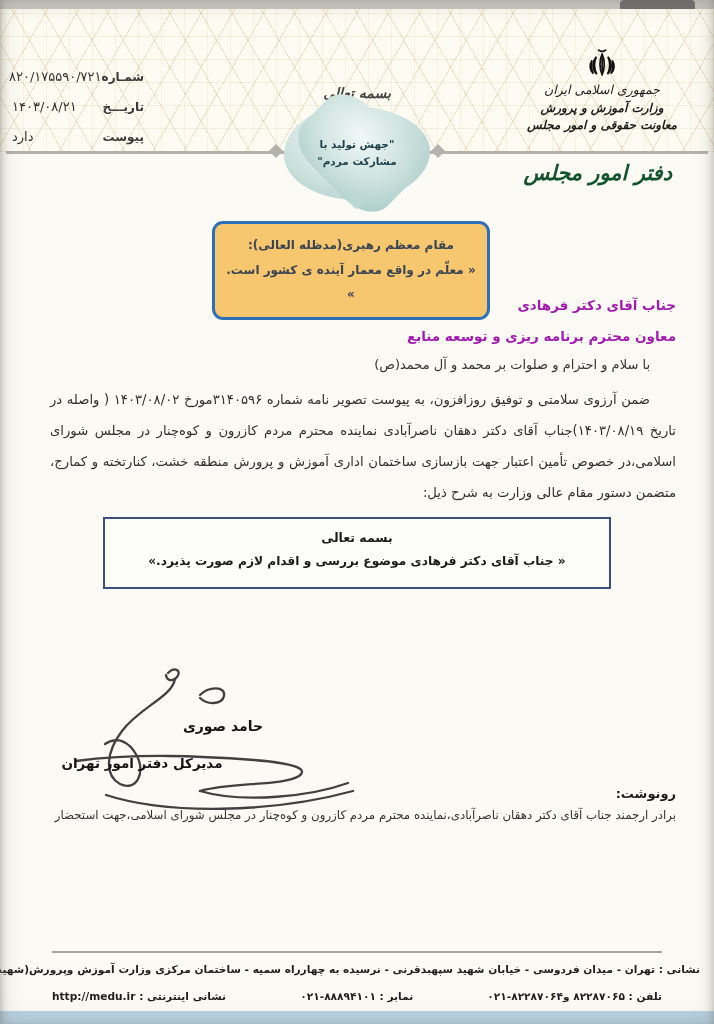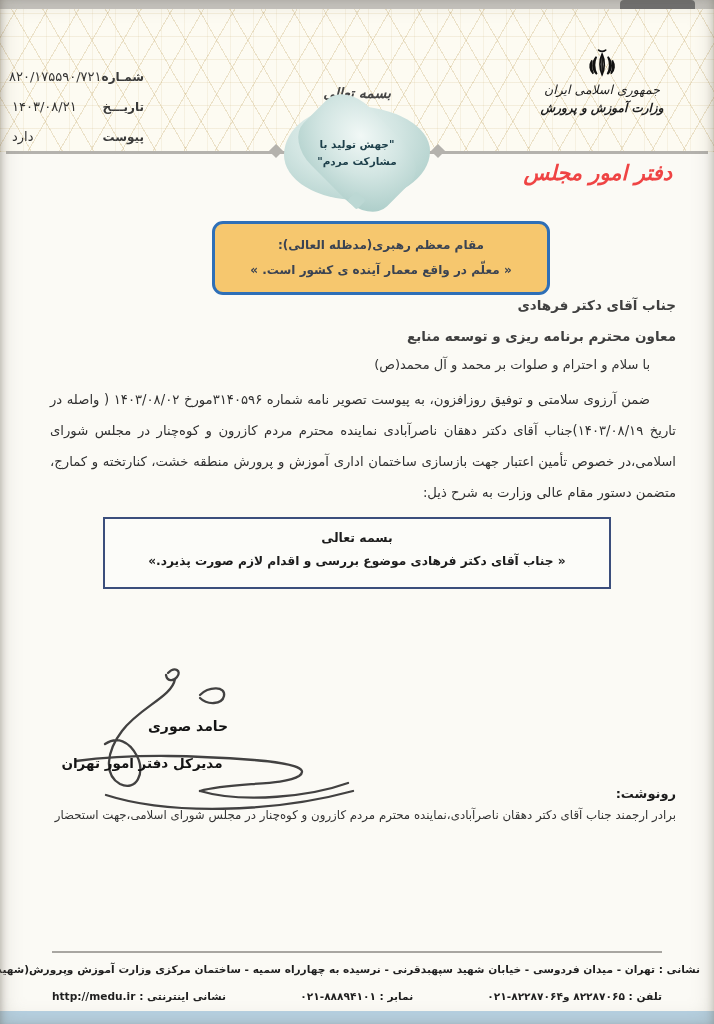--- a/index.html
+++ b/index.html
@@ -42,21 +42,21 @@
   .bismillah{top:76px;left:297px;width:120px;text-align:center;
     font-family:"DejaVu Serif",serif;font-style:italic;font-weight:bold;font-size:14px;color:#454545;}
 
   .org{top:38px;right:22px;width:180px;text-align:center;color:#1d1d1d;}
   .org .emblem{height:32px;display:block;margin:0 auto 2px;}
   .org-l1{font-family:"DejaVu Serif",serif;font-style:italic;font-weight:normal;font-size:12.5px;line-height:1.5;}
   .org-l2{font-family:"DejaVu Serif",serif;font-style:italic;font-weight:bold;font-size:12px;line-height:1.35;}
   .org-l3{font-family:"DejaVu Serif",serif;font-style:italic;font-weight:bold;font-size:12px;line-height:1.6;}
 
   .office{top:160px;right:42px;font-family:"DejaVu Serif",serif;font-style:italic;font-weight:bold;
-    font-size:21px;color:#ef4444;}
+    font-size:21px;color:#14532d;}
 
   
   .medallion{top:106px;left:284px;width:146px;height:94px;z-index:3;}
   .medallion .blob,.medallion .blob2{
     position:absolute;inset:0;border-radius:46% 54% 50% 50%/52% 48% 52% 48%;
     background:radial-gradient(ellipse at 42% 32%, #f1f8f6 0%, #d2e5e2 45%, #a2c7c2 100%);
   }
   .medallion .blob2{inset:6px 14px;transform:rotate(45deg);border-radius:30%;}
   .medallion .tail{
     position:absolute;left:50%;bottom:-7px;width:13px;height:13px;margin-left:-7px;
@@ -64,41 +64,41 @@
   }
   .medallion .label{
     position:absolute;inset:0;display:flex;align-items:center;justify-content:center;
     padding:0 16px;text-align:center;font-size:10.5px;font-weight:bold;color:#1d3f4a;line-height:1.6;
   }
   .divider-ornament{position:absolute;top:40px;width:10px;height:10px;background:#b4b2ad;transform:rotate(45deg);}
   .divider-ornament.left{left:-13px;} .divider-ornament.right{right:-13px;}
 
   
   .quote-box{
-    top:221px;left:212px;width:338px;padding:9px 10px 10px;box-sizing:border-box;
+    top:221px;left:212px;width:278px;padding:9px 10px 10px;box-sizing:border-box;
     background:#f6c76e;border:3px solid #2e6fb7;border-radius:11px;text-align:center;z-index:2;
   }
   .quote-line{font-size:12px;font-weight:bold;color:#3a4352;line-height:2.05;}
 
   
-  .recipient{top:290px;right:38px;left:38px;text-align:right;font-weight:bold;font-size:13.5px;line-height:2.3;color:#404040;}
+  .recipient{top:290px;right:38px;left:38px;text-align:right;font-weight:bold;font-size:13.5px;line-height:2.3;color:#a21caf;}
   .salutation{top:357px;right:38px;left:38px;text-align:right;font-size:13px;text-indent:26px;color:#333;}
   .para1{top:384px;right:38px;left:50px;font-size:13.2px;line-height:31px;text-align:justify;text-indent:26px;color:#2f2f2f;}
   .directive-box{
     top:517px;left:103px;width:508px;box-sizing:border-box;border:2px solid #3b4e7c;
     padding:7px 10px 14px;text-align:center;background:rgba(255,255,255,.4);
   }
   .directive-h{font-size:12.5px;font-weight:bold;color:#1c1c1c;line-height:1.9;}
   .directive-t{font-size:12.2px;font-weight:bold;color:#1c1c1c;line-height:1.9;}
   .para2{top:597px;right:38px;left:38px;font-size:13.2px;line-height:31px;text-align:justify;text-align-last:center;color:#2f2f2f;}
 
   
   .signature{top:663px;left:48px;width:330px;height:155px;}
   .signature svg{position:absolute;inset:0;}
-  .sig-name{position:absolute;top:55px;left:100px;width:150px;text-align:left;font-weight:bold;font-size:14px;color:#141414;}
+  .sig-name{position:absolute;top:55px;left:100px;width:150px;text-align:center;font-weight:bold;font-size:14px;color:#141414;}
   .sig-title{position:absolute;top:92px;left:6px;width:176px;text-align:center;font-weight:bold;font-size:13.5px;color:#141414;white-space:nowrap;}
 
   
   .cc{top:786px;right:38px;left:38px;text-align:right;}
   .cc-label{font-weight:bold;font-size:13px;color:#1d1d1d;margin-bottom:7px;}
   .cc-line{font-size:11.8px;color:#333;white-space:nowrap;}
 
   
   .footer-sep{top:951px;left:52px;right:52px;height:2px;background:#a8a6a1;}
   .footer-address{top:963px;left:14px;right:14px;text-align:center;font-weight:bold;font-size:10.6px;color:#1f1f1f;white-space:nowrap;}
@@ -142,20 +142,21 @@
           <path d="M17 8 C 13.8 14.5, 13.8 24.5, 17 31 C 20.2 24.5, 20.2 14.5, 17 8 Z"></path>
           <path d="M17 10 L 17 29"></path>
           <path d="M10.5 11 C 5.5 17, 5.5 25, 11 30.5 C 7.8 24.5, 7.8 17, 10.5 11 Z"></path>
           <path d="M23.5 11 C 28.5 17, 28.5 25, 23 30.5 C 26.2 24.5, 26.2 17, 23.5 11 Z"></path>
           <path d="M5.5 15 C 2.5 20, 3 26, 7 30 C 4.8 25.5, 4.6 19.5, 5.5 15 Z"></path>
           <path d="M28.5 15 C 31.5 20, 31 26, 27 30 C 29.2 25.5, 29.4 19.5, 28.5 15 Z"></path>
         </g>
       </svg>
       <div class="org-l1">جمهوری اسلامی ایران</div>
       <div class="org-l2">وزارت آموزش و پرورش</div>
+      <div class="org-l3">معاونت حقوقی و امور مجلس</div>
     </div>
   </div>
 
   <div class="abs divider"></div>
 
   <div class="abs office">دفتر امور مجلس</div>
 
   <div class="abs medallion">
     <div class="divider-ornament left"></div>
     <div class="divider-ornament right"></div>

